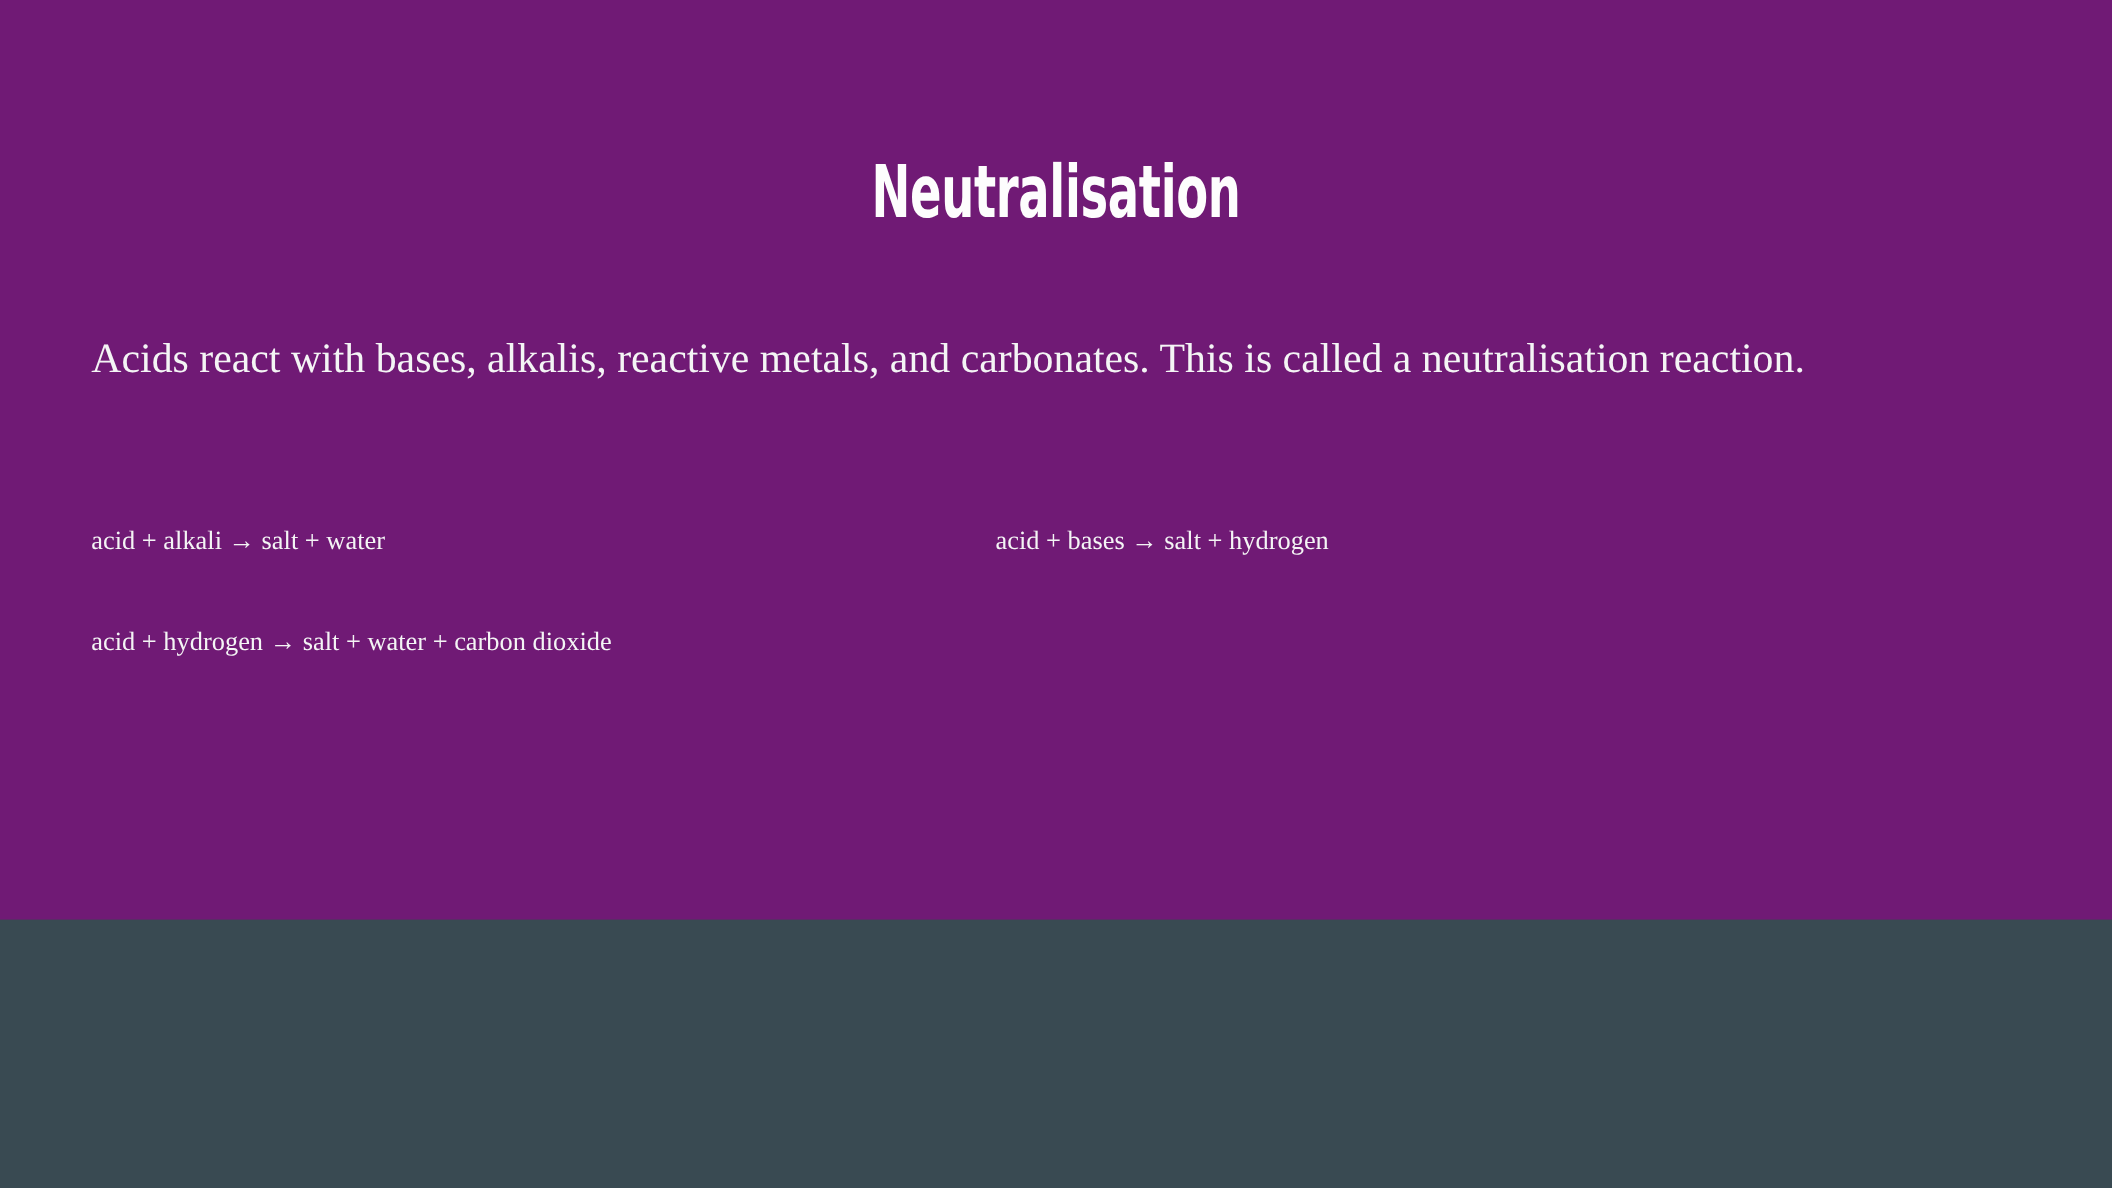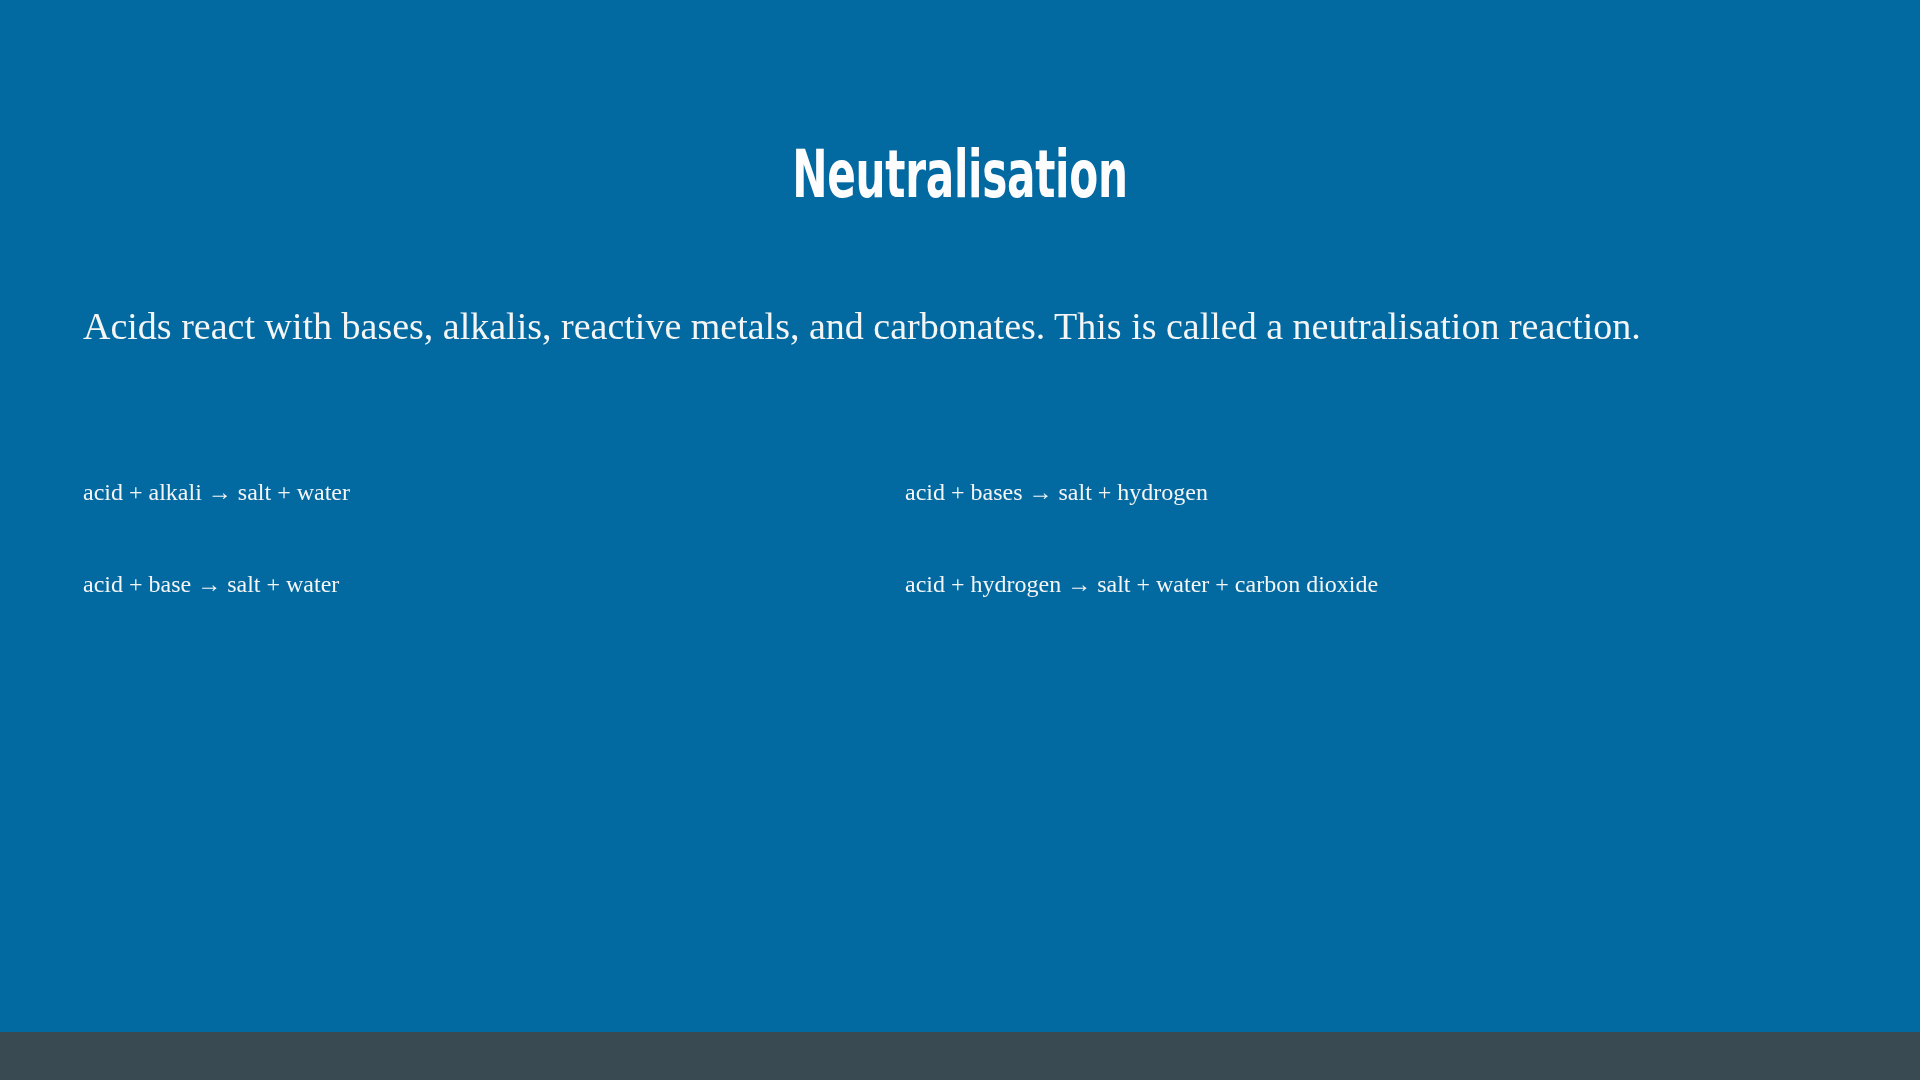--- a/index.html
+++ b/index.html
@@ -12,23 +12,23 @@
     height: 1080px;
     overflow: hidden;
     background: #394a52;
     font-family: "Liberation Serif", "DejaVu Serif", serif;
     -webkit-font-smoothing: antialiased;
   }
 
   .slide {
     position: relative;
     width: 1920px;
-    height: 1032px;
+    height: 836px;
     box-sizing: border-box;
-    background: #0369a1;
+    background: #701a75;
   }
 
   
   .slide-title {
     position: absolute;
     top: 96px;
     left: 0;
     width: 1920px;
     text-align: center;
     color: #fdfdfd;
@@ -81,17 +81,16 @@
 
 <div class="slide">
 
   <h1 class="slide-title">Neutralisation</h1>
 
   <p class="body-text">Acids react with bases, alkalis, reactive metals, and carbonates. This is called a neutralisation reaction.</p>
 
   <div class="equation-grid">
     <div class="equation">acid + alkali → salt + water</div>
     <div class="equation">acid + bases → salt + hydrogen</div>
-    <div class="equation">acid + base → salt + water</div>
     <div class="equation">acid + hydrogen → salt + water + carbon dioxide</div>
   </div>
 
 </div>
 
 </body></html>

